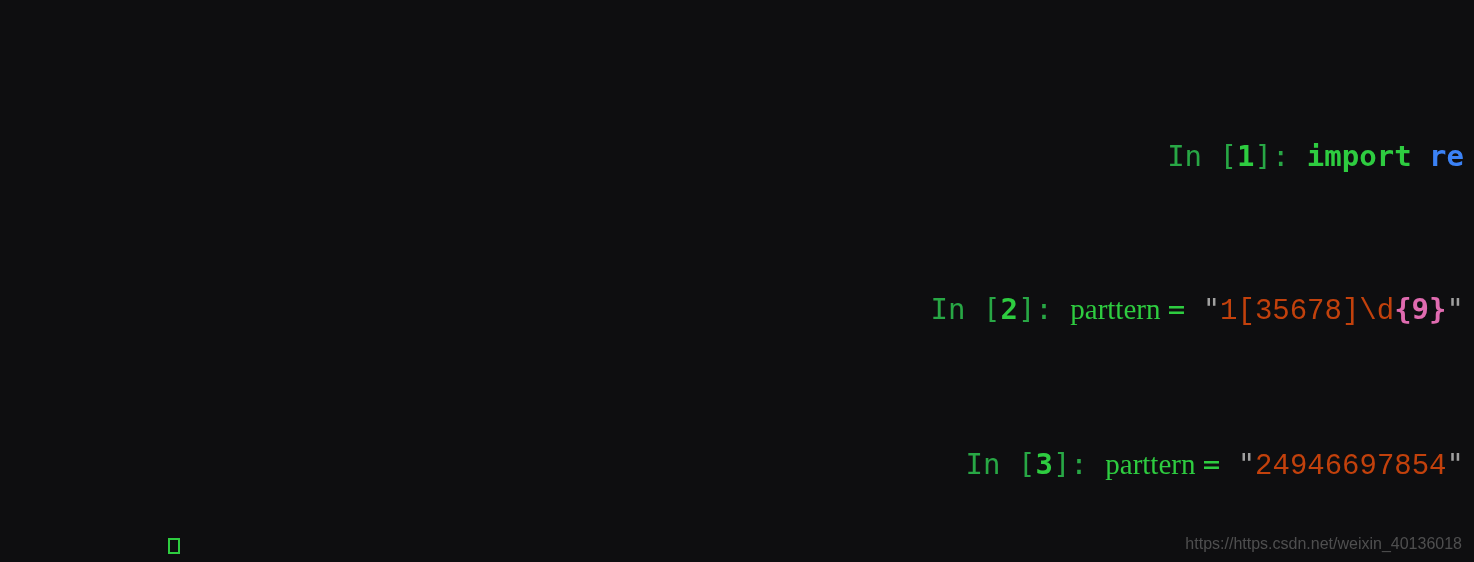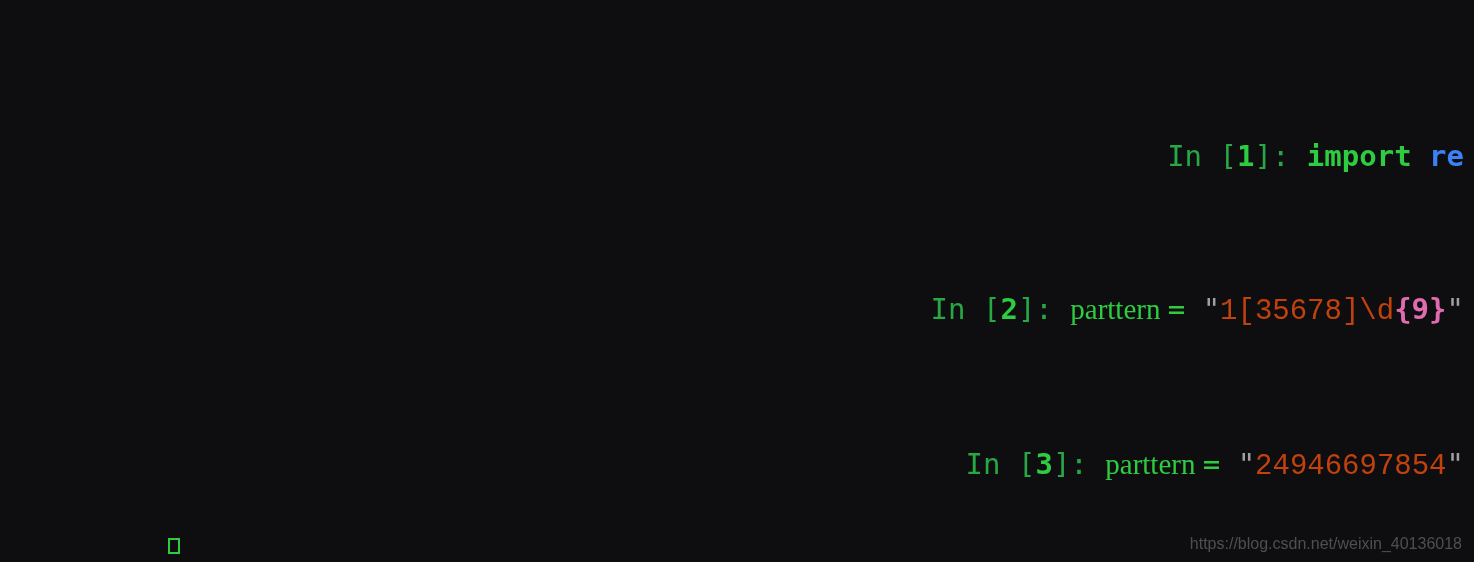--- a/index.html
+++ b/index.html
@@ -59,16 +59,16 @@
 <div class="cell"><span class="in">In </span><span class="punct">[</span><span class="num">3</span><span class="punct">]</span><span class="punct">: </span><span class="txt">parttern </span><span class="op">= </span><span class="quote">"</span><span class="str">24946697854</span><span class="quote">"</span></div>
 
 
 
 
 
 
 
 <div class="cursor"></div>
 
-<div class="watermark">https://blog.csdn.net/weixin_40136018</div>
+<div class="watermark">https://https.csdn.net/weixin_40136018</div>
 
 
 
 
 </body></html>

